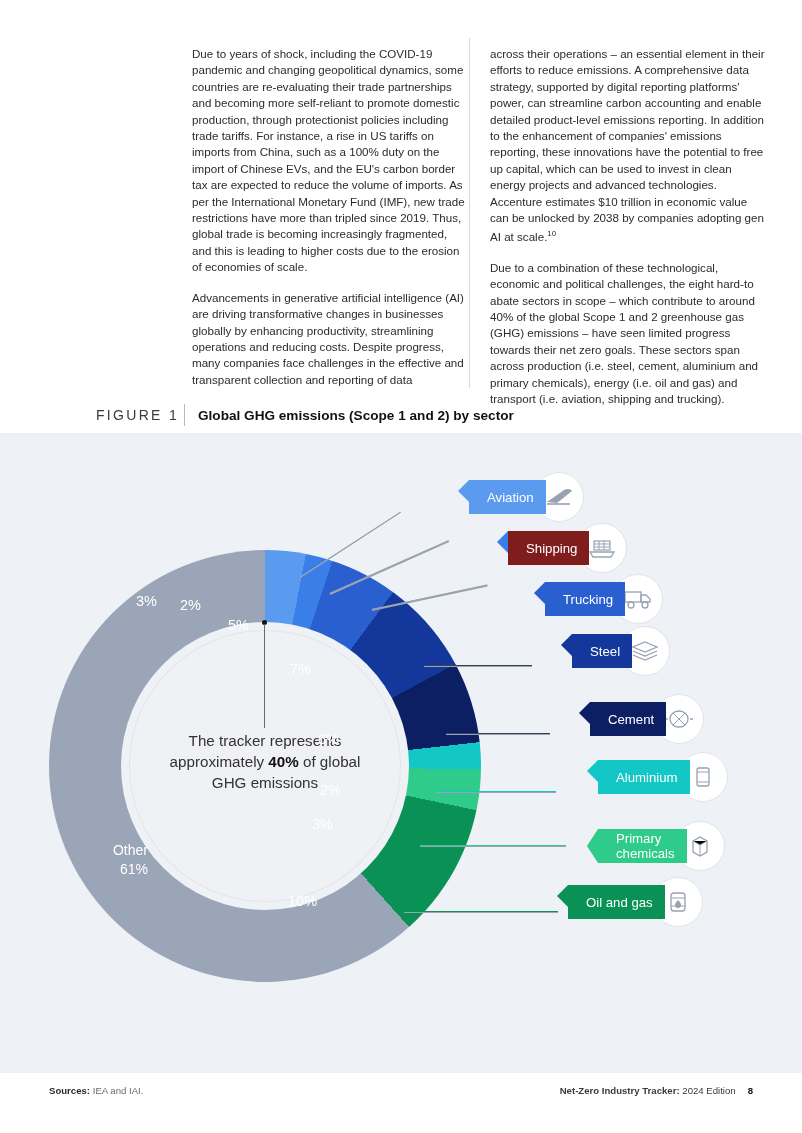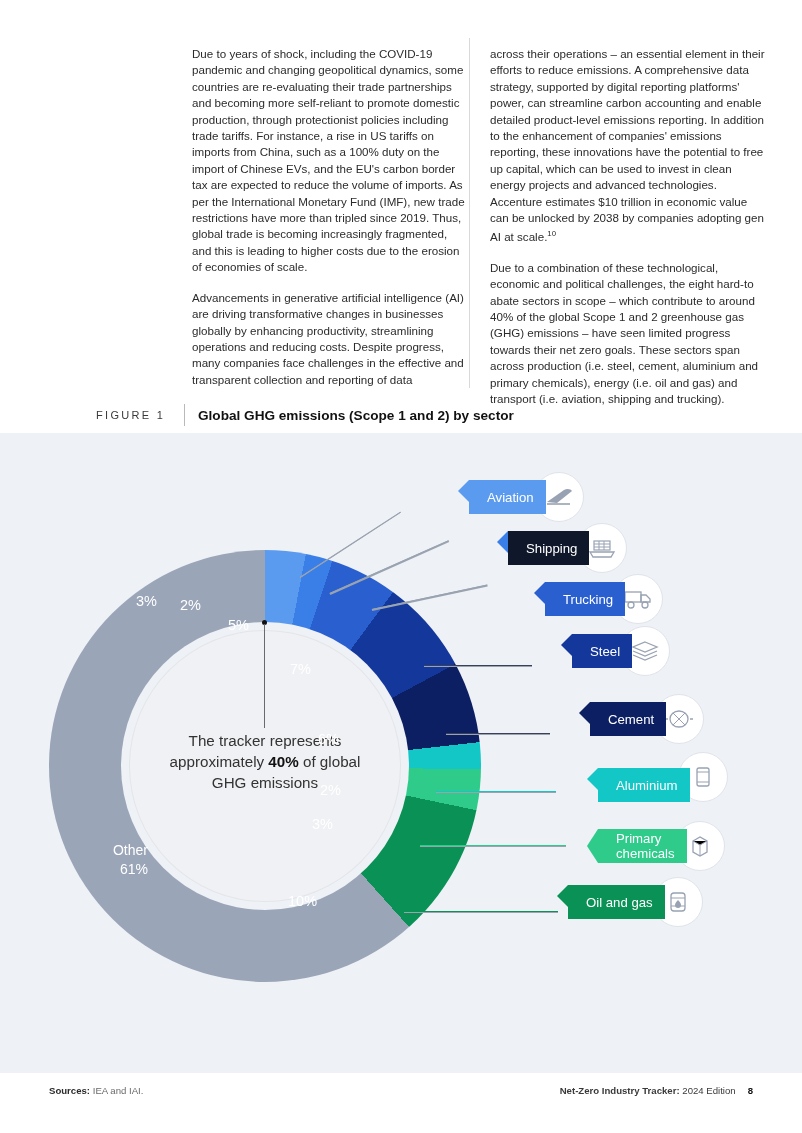--- a/index.html
+++ b/index.html
@@ -9,21 +9,21 @@
   
   .textwrap{position:absolute;left:192px;top:38px;width:580px;}
   .cols{display:flex;gap:22px;}
   .col{width:276px;}
   .col p{margin:8px 0 14px 0;font-size:11.6px;line-height:16.4px;color:#2b2b2b;text-align:left;}
   .col p sup{font-size:7.8px;vertical-align:super;}
   .rule-v{position:absolute;left:469px;top:38px;width:1px;height:350px;background:#d9d9d9;}
 
   
   .figcap{position:absolute;left:96px;top:404px;width:660px;display:flex;align-items:center;}
-  .figlabel{font-size:11px;letter-spacing:2.3px;color:#3a3a3a;font-weight:400;width:88px;}
+  .figlabel{font-size:14px;letter-spacing:2.3px;color:#3a3a3a;font-weight:400;width:88px;}
   .figdiv{width:1px;height:22px;background:#b9b9b9;margin-right:13px;}
   .figtitle{font-size:13.6px;font-weight:700;color:#111;}
 
   
   .panel{position:absolute;left:0;top:433px;width:802px;height:640px;background:#eef1f6;}
 
   .donutwrap{position:absolute;left:49px;top:117px;width:432px;height:432px;}
   .donut{position:absolute;inset:0;border-radius:50%;}
   .donut-hole{position:absolute;left:72px;top:72px;width:288px;height:288px;border-radius:50%;background:#eef1f6;}
   .donut-hole2{position:absolute;left:80px;top:80px;width:272px;height:272px;border-radius:50%;background:#f0f1f4;box-shadow:inset 0 0 0 1px #e3e5e9;}
@@ -128,21 +128,21 @@
         </div>
       <div class="ic">
         <svg width="30" height="24" viewBox="0 0 30 24">
             <path d="M3 17 L20 5 C23 3 27 4 28 6 L13 18 Z" fill="#98a2b3"></path>
             <path d="M3 19 H26" stroke="#98a2b3" stroke-width="1.6"></path>
           </svg>
       </div>
     </div>
 
     <div class="callout" style="left:508px;top:90px;">
-      <div class="tag" style="background:#0f172a;color:#3a7ee8;">
+      <div class="tag" style="background:#7f1d1d;color:#3a7ee8;">
           <span style="color:#fff">Shipping</span>
         </div>
       <div class="ic">
         <svg width="30" height="26" viewBox="0 0 30 26">
             <rect x="7" y="6" width="16" height="9" fill="none" stroke="#98a2b3" stroke-width="1.2"></rect>
             <path d="M7 9h16M7 12h16M12 6v9M17 6v9" stroke="#98a2b3" stroke-width="1"></path>
             <path d="M3 17h24l-3 5H6z" fill="none" stroke="#98a2b3" stroke-width="1.3"></path>
           </svg>
       </div>
     </div>
@@ -180,21 +180,21 @@
         </div>
       <div class="ic">
         <svg width="32" height="26" viewBox="0 0 32 26">
             <path d="M16 4 28 9 16 14 4 9z" fill="none" stroke="#98a2b3" stroke-width="1.3"></path>
             <path d="M4 13l12 5 12-5" fill="none" stroke="#98a2b3" stroke-width="1.3"></path>
             <path d="M4 17l12 5 12-5" fill="none" stroke="#98a2b3" stroke-width="1.3"></path>
           </svg>
       </div>
     </div>
 
-    <div class="callout" style="left:598px;top:319px;align-items:flex-end;">
+    <div class="callout" style="left:598px;top:319px;">
       <div class="tag" style="background:#13c7c7;color:#13c7c7;">
           <span style="color:#fff">Aluminium</span>
         </div>
       <div class="ic">
         <svg width="26" height="28" viewBox="0 0 26 28">
             <rect x="7" y="5" width="12" height="18" rx="2" fill="none" stroke="#98a2b3" stroke-width="1.3"></rect>
             <path d="M7 9h12M7 19h12" stroke="#98a2b3" stroke-width="1"></path>
           </svg>
       </div>
     </div>

